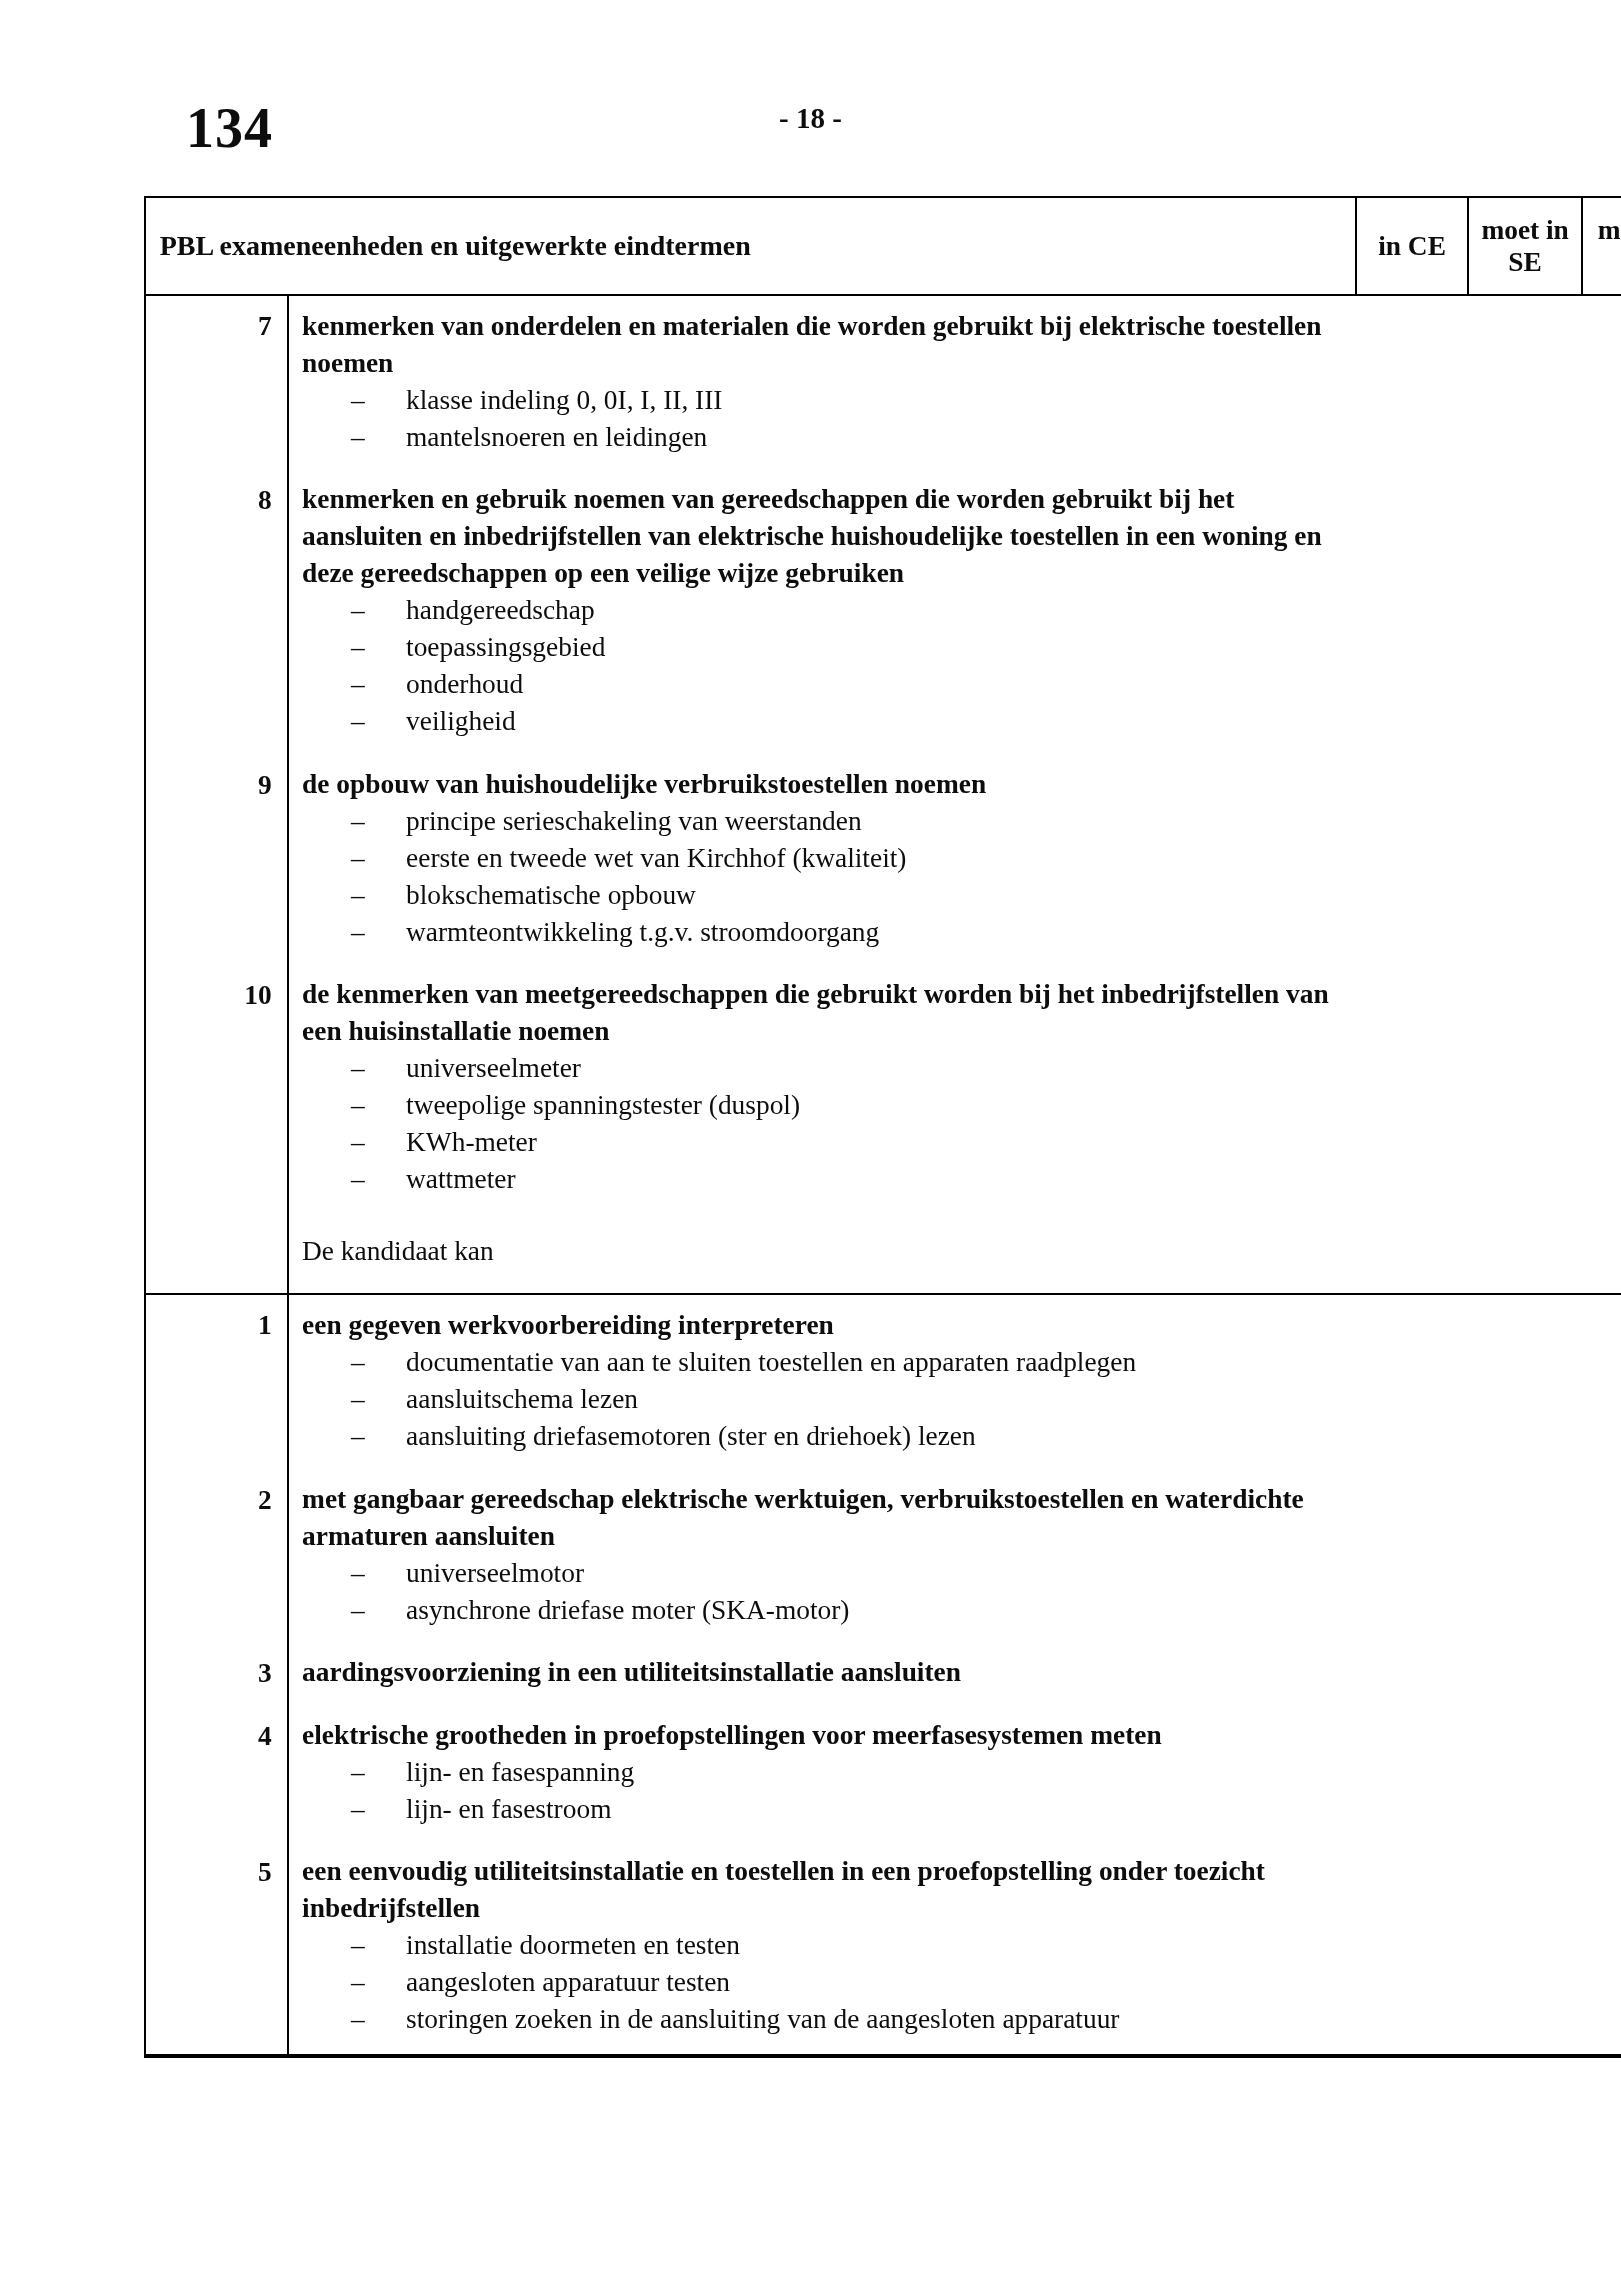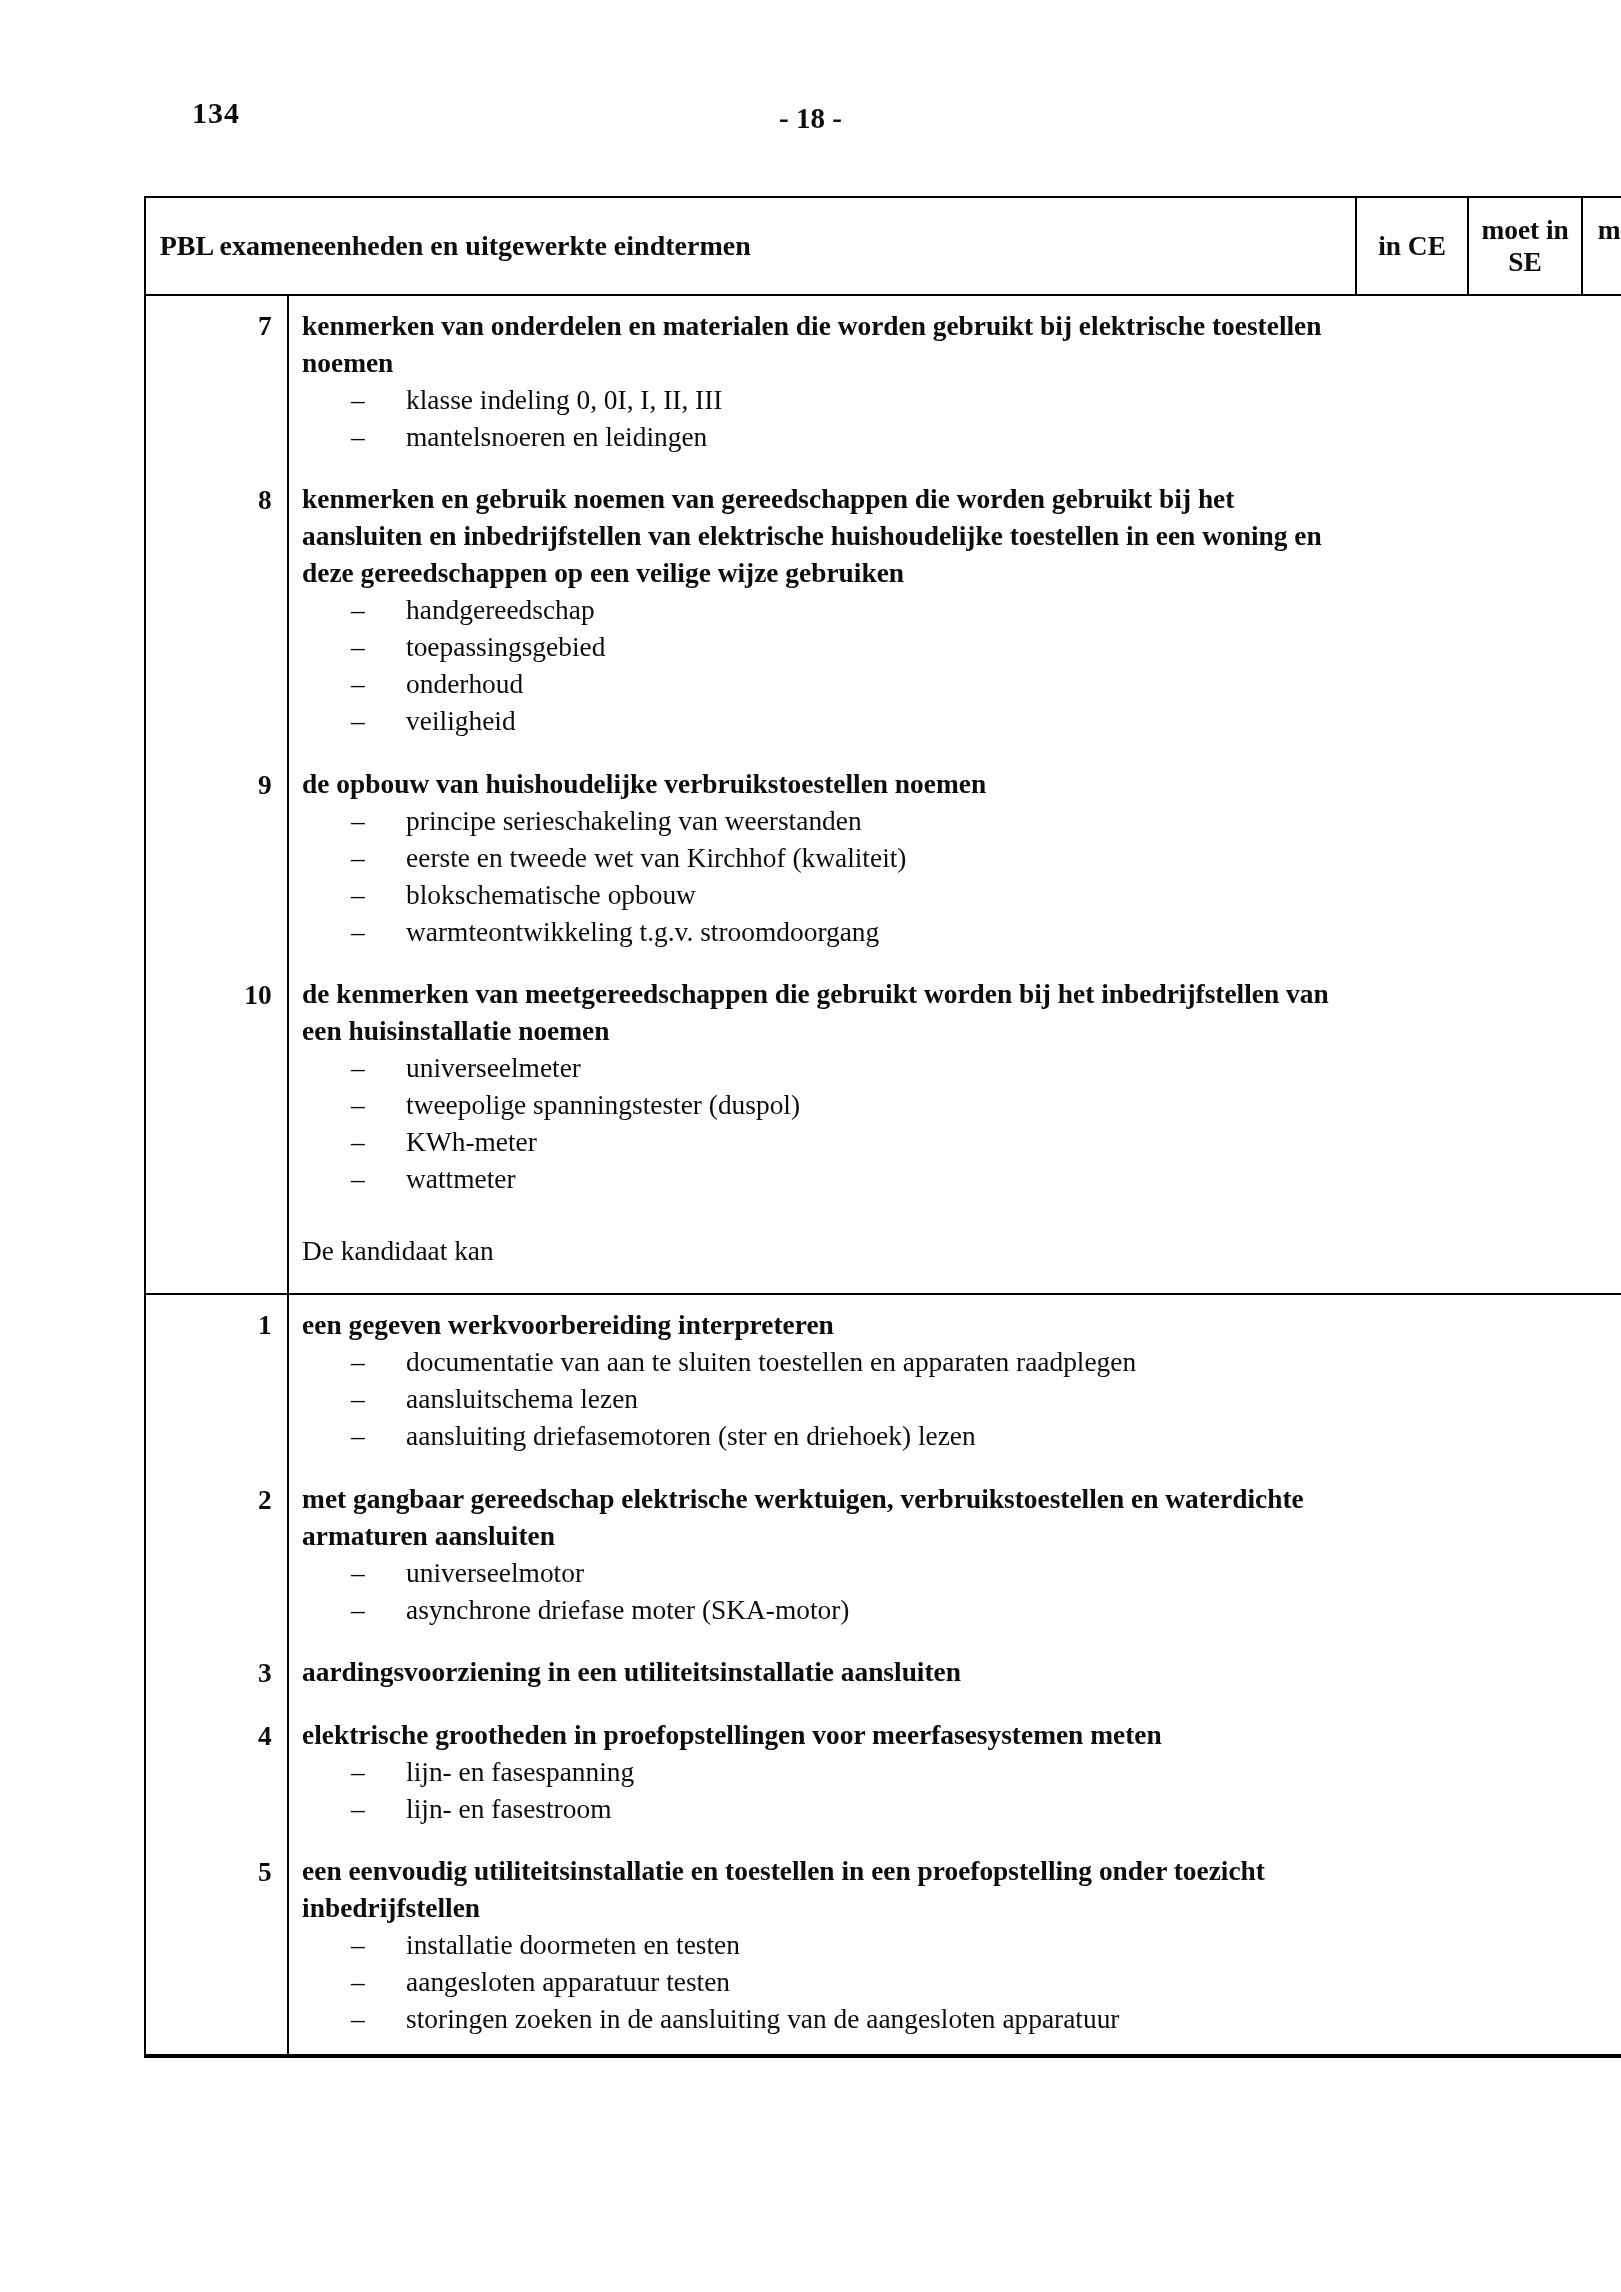--- a/index.html
+++ b/index.html
@@ -5,23 +5,23 @@
   html,body{margin:0;padding:0;background:#ffffff;}
   .page{
     position:relative;
     width:1621px;height:2293px;
     background:#ffffff;
     color:#0d0d0d;
     overflow:hidden;
     font-family:"Liberation Sans","DejaVu Sans",sans-serif;
   }
   .corner-number{
-    position:absolute;left:192px;top:96px;
+    position:absolute;left:186px;top:96px;
     font-family:"Liberation Serif","DejaVu Serif",serif;
-    font-weight:700;font-size:30px;letter-spacing:1px;
+    font-weight:700;font-size:56px;letter-spacing:1px;
   }
   .center-number{
     position:absolute;left:0;right:0;top:102px;text-align:center;
     font-family:"Liberation Serif","DejaVu Serif",serif;
     font-weight:700;font-size:29px;
   }
   table.exam-table{
     position:absolute;left:144px;top:196px;
     width:1550px;
     border-collapse:collapse;table-layout:fixed;

